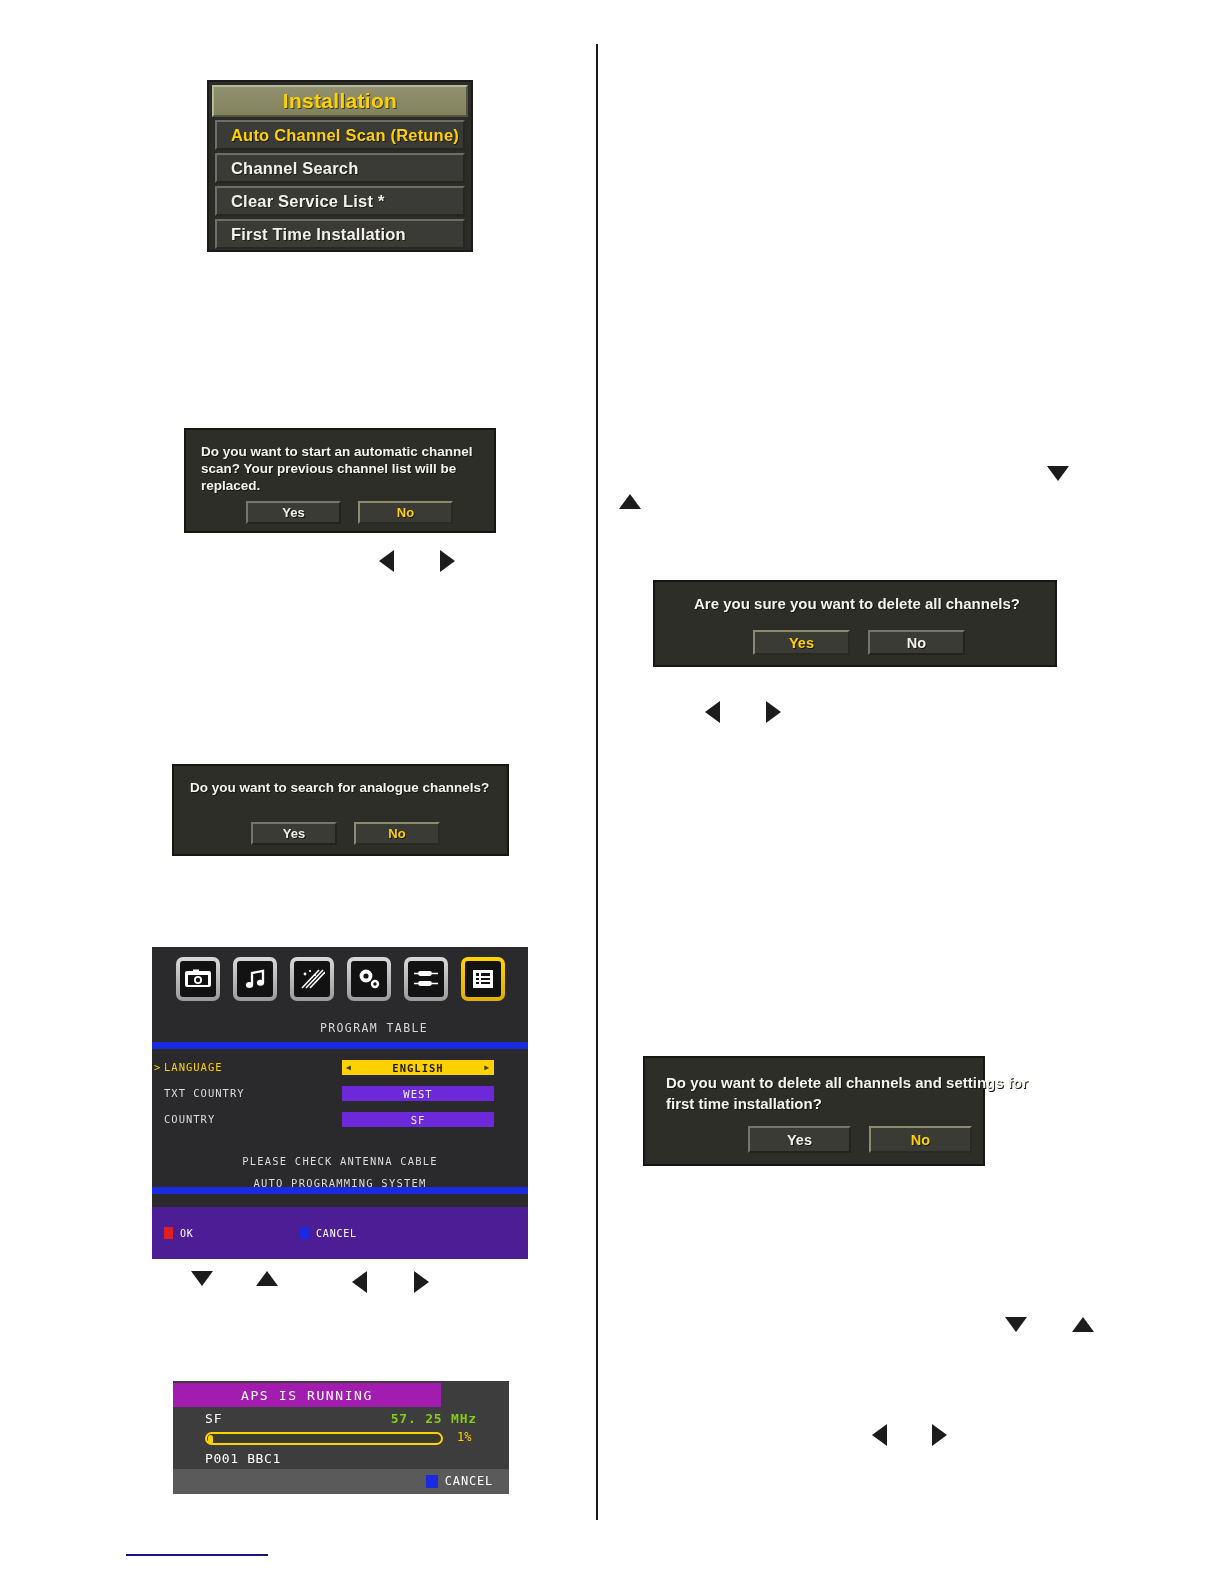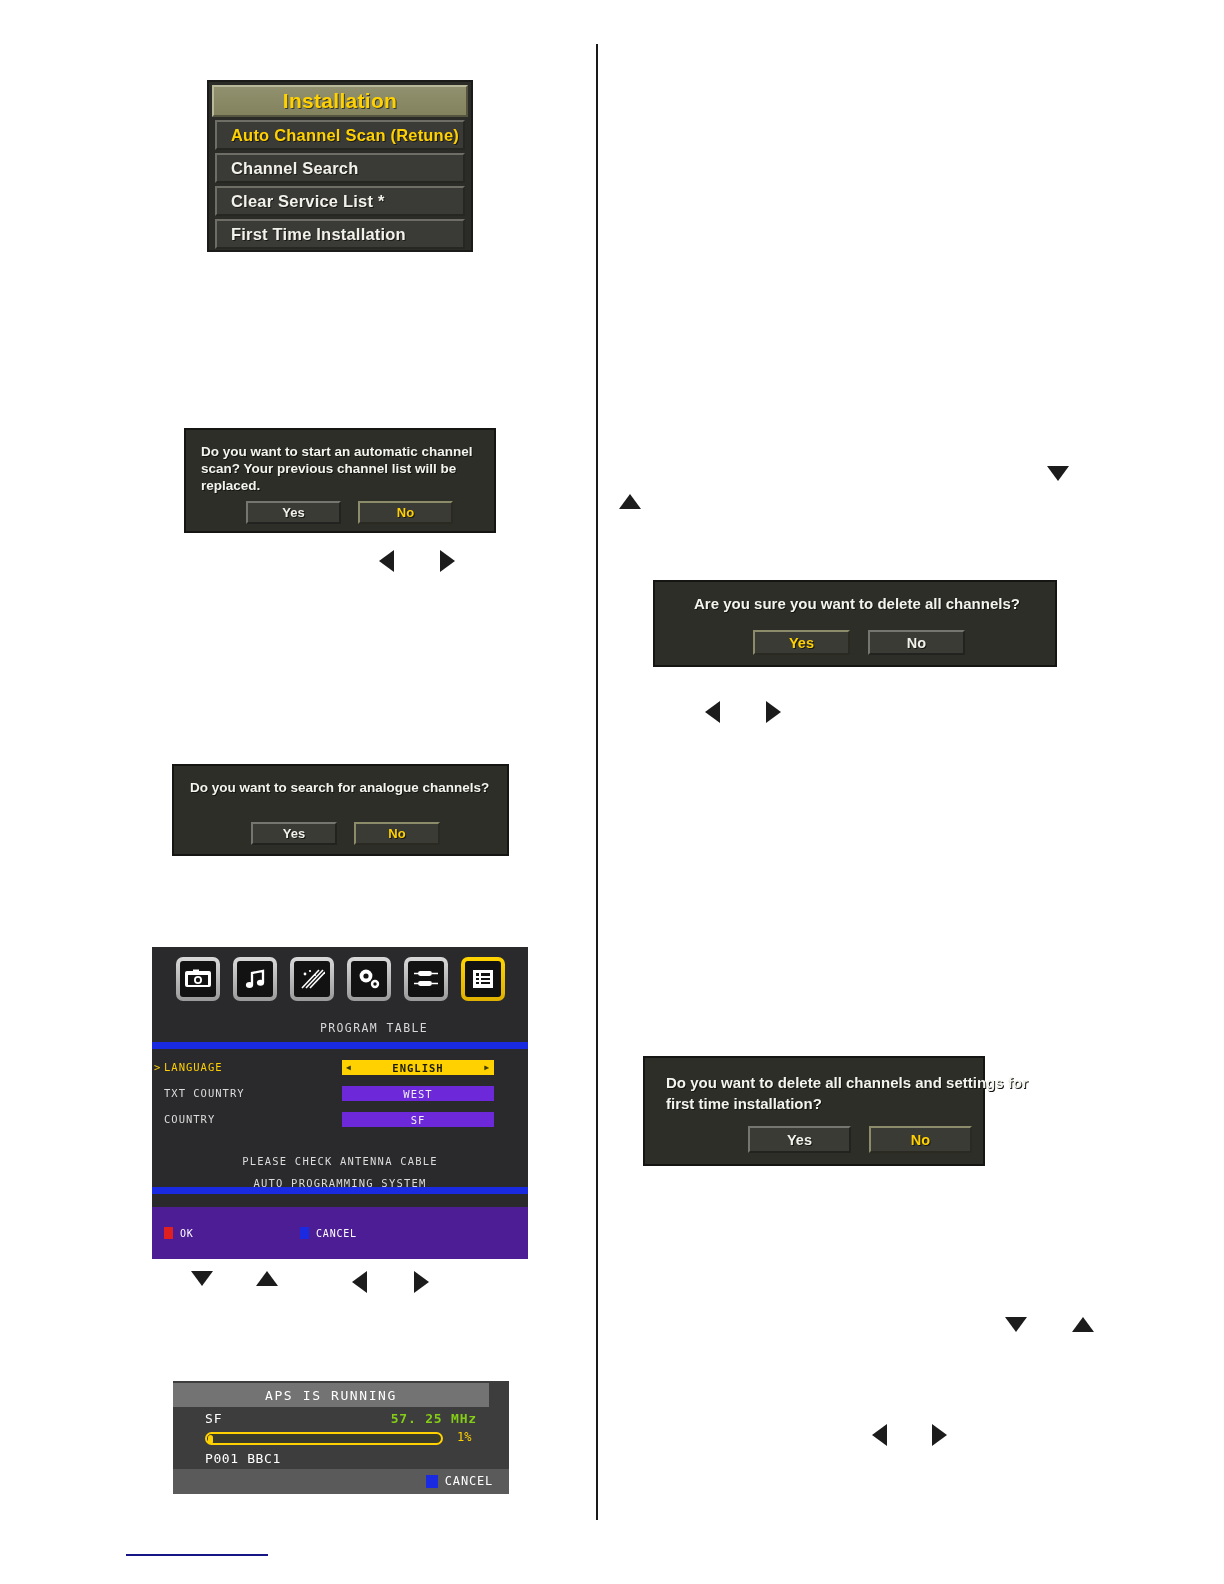--- a/index.html
+++ b/index.html
@@ -166,22 +166,22 @@
   .pt-footer .key{ position:absolute; top:20px; display:flex; align-items:center; gap:7px; }
   .pt-footer .sw{ width:9px; height:12px; display:inline-block; }
 
   
   #aps-panel{
     left:173px; top:1381px; width:336px; height:113px;
     background:#3d3d3d;
     font-family:"DejaVu Sans Mono", monospace;
   }
   .aps-title{
-    position:absolute; left:0; top:2px; width:316px; height:24px;
-    background:#737373;
+    position:absolute; left:0; top:2px; width:268px; height:24px;
+    background:#a21caf;
     color:#ffffff; font-size:13px; letter-spacing:1.6px;
     display:flex; align-items:center; justify-content:center;
   }
   .aps-body{ position:absolute; left:0; top:26px; width:336px; height:62px; background:#3d3d3d; }
   .aps-band{ position:absolute; left:32px; top:4px; color:#ffffff; font-size:13px; letter-spacing:.8px; }
   .aps-freq{ position:absolute; right:32px; top:4px; color:#84cc16; font-size:13px; letter-spacing:.8px;font-weight:bold; }
   .aps-track{
     position:absolute; left:32px; top:25px; width:238px; height:13px;
     background:#3a3a2a;
     border:2px solid #ffd100;

